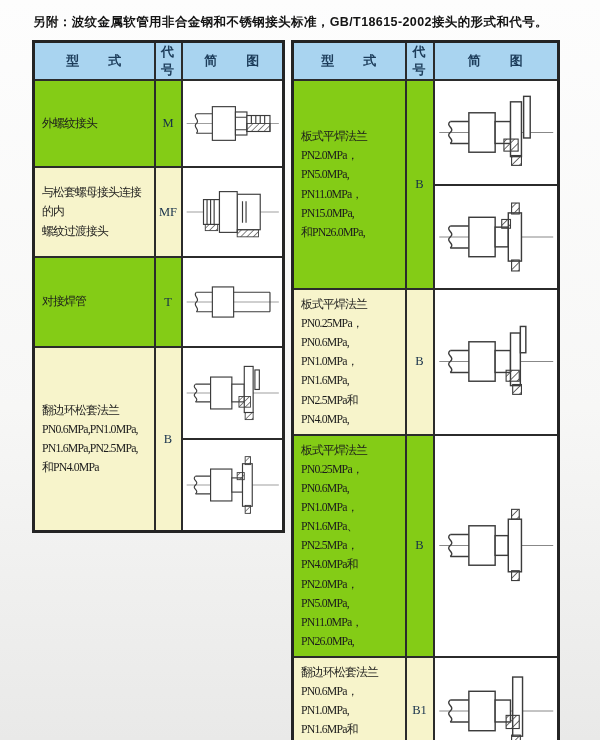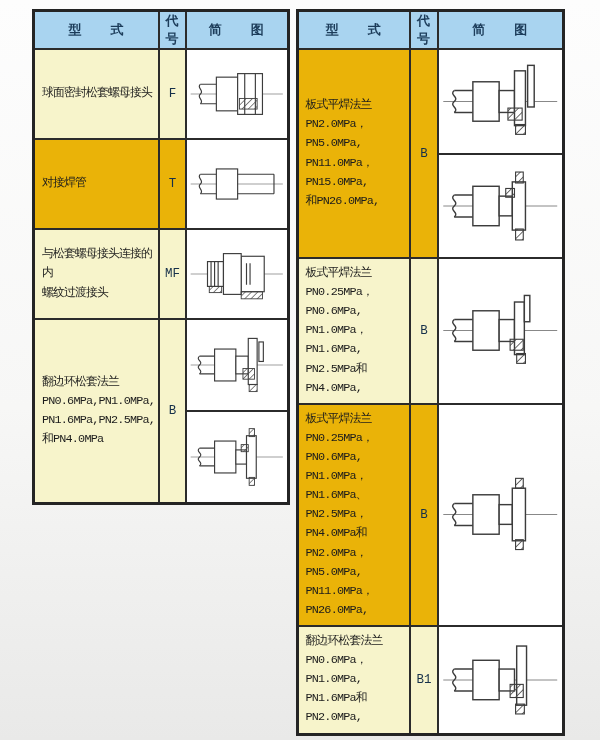--- a/index.html
+++ b/index.html
@@ -6,21 +6,21 @@
   body{
     width:600px;height:740px;overflow:hidden;
     background:linear-gradient(180deg,#fdfdfd 0%,#f7f7f6 55%,#e9e9e8 100%);
     font-family:"Liberation Serif",serif;color:#1a1a1a;
   }
   .title{
     font-family:"Liberation Sans",sans-serif;font-weight:bold;
     font-size:12.5px;color:#141414;padding:14px 0 0 33px;letter-spacing:0.4px;
   }
   .tables{display:flex;gap:6px;margin:9px 0 0 32px;align-items:flex-start;}
-  table.tbl{border-collapse:collapse;table-layout:fixed;background:#eab308;border:3px solid #242424;font-family:Liberation Mono, monospace;}
+  table.tbl{border-collapse:collapse;table-layout:fixed;background:#84cc16;border:3px solid #242424;}
   .tbl td{border:2px solid #2b2b2b;padding:0;vertical-align:middle;overflow:hidden;}
   td.th{
     background:#a9d4f0;color:#1c3c5a;font-weight:bold;font-size:13px;
     text-align:center;letter-spacing:1px;
   }
   td.type{
     font-size:11.8px;letter-spacing:-0.8px;line-height:1.62;
     padding:5px 3px 5px 7px;white-space:pre-line;color:#1c1c1c;
   }
   td.code{font-size:12.5px;text-align:center;color:#16304a;letter-spacing:0;}
@@ -35,82 +35,85 @@
 
 <svg width="0" height="0" style="position:absolute" aria-hidden="true">
   <defs>
     <pattern id="hx" width="5" height="5" patternTransform="rotate(45)" patternUnits="userSpaceOnUse">
       <line x1="0" y1="0" x2="0" y2="5" stroke="#4a4a4a" stroke-width="1.5"></line>
     </pattern>
   </defs>
 </svg>
 
 <div class="page">
+  <div class="title">另附：波纹金属软管用非合金钢和不锈钢接头标准，GB/T18615-2002接头的形式和代号。</div>
 
   <div class="tables">
 
     <table class="tbl">
       <colgroup>
           <col style="width:121px">
           <col style="width:27px">
           <col style="width:102px">
         </colgroup>
       <tbody>
           <tr style="height:28px">
         <td class="th">型　　式</td>
         <td class="th">代号</td>
         <td class="th">简　　图</td>
       </tr>
-      <tr style="height:90px">
-        <td class="type hl">球面密封松套螺母接头</td>
-        <td class="code hl">F</td>
-        <td class="diag">
-              <div class="d" style="height:86px">
+      <tr style="height:87px">
+        <td class="type">外螺纹接头</td>
+        <td class="code">M</td>
+        <td class="diag">
+              <div class="d" style="height:83px">
                 <svg viewBox="0 0 110 72" preserveAspectRatio="xMidYMid meet">
                   <line x1="3" y1="36" x2="107" y2="36" stroke="#777" stroke-width="0.8"></line>
                   <path d="M14 25 H32 M14 47 H32" fill="none" stroke="#3c3c3c" stroke-width="1.3"></path>
                   <path d="M14 25 c-5 4 5 7 0 11 c-5 4 5 7 0 11" fill="none" stroke="#3c3c3c" stroke-width="1.3"></path>
-                  <rect x="32" y="17" width="24" height="38" fill="#fff" stroke="#3c3c3c" stroke-width="1.3"></rect>
-                  <rect x="56" y="13" width="28" height="46" fill="#fff" stroke="#3c3c3c" stroke-width="1.3"></rect>
-                  <path d="M64 13 V59 M76 13 V59" fill="none" stroke="#3c3c3c" stroke-width="1.3"></path>
-                  <rect x="58" y="41" width="20" height="12" fill="url(#hx)" stroke="#3c3c3c" stroke-width="1"></rect>
-                </svg>
-              </div>
-            </td>
-      </tr>
-      <tr style="height:90px">
-        <td class="type">对接焊管</td>
-        <td class="code">T</td>
-        <td class="diag">
-              <div class="d" style="height:86px">
-                <svg viewBox="0 0 110 72" preserveAspectRatio="xMidYMid meet">
-                  <line x1="3" y1="36" x2="107" y2="36" stroke="#777" stroke-width="0.8"></line>
-                  <path d="M14 25 H32 M14 47 H32" fill="none" stroke="#3c3c3c" stroke-width="1.3"></path>
-                  <path d="M14 25 c-5 4 5 7 0 11 c-5 4 5 7 0 11" fill="none" stroke="#3c3c3c" stroke-width="1.3"></path>
-                  <rect x="32" y="19" width="24" height="34" fill="#fff" stroke="#3c3c3c" stroke-width="1.3"></rect>
-                  <path d="M56 25 H97 M56 47 H97 M97 25 V47" fill="none" stroke="#3c3c3c" stroke-width="1.3"></path>
+                  <rect x="32" y="17" width="26" height="38" fill="#fff" stroke="#3c3c3c" stroke-width="1.3"></rect>
+                  <rect x="58" y="23" width="13" height="26" fill="#fff" stroke="#3c3c3c" stroke-width="1.3"></rect>
+                  <path d="M58 29 H71 M58 43 H71" fill="none" stroke="#3c3c3c" stroke-width="1.3"></path>
+                  <rect x="71" y="27" width="26" height="18" fill="#fff" stroke="#3c3c3c" stroke-width="1.3"></rect>
+                  <rect x="71" y="36" width="26" height="9" fill="url(#hx)" stroke="#3c3c3c" stroke-width="1"></rect>
+                  <path d="M76 27 V36 M81 27 V36 M86 27 V36 M91 27 V36" fill="none" stroke="#3c3c3c" stroke-width="1.3"></path>
                 </svg>
               </div>
             </td>
       </tr>
       <tr style="height:90px">
         <td class="type hl">与松套螺母接头连接的内
 螺纹过渡接头</td>
         <td class="code hl">MF</td>
         <td class="diag">
               <div class="d" style="height:86px">
                 <svg viewBox="0 0 110 72" preserveAspectRatio="xMidYMid meet">
                   <line x1="3" y1="36" x2="107" y2="36" stroke="#777" stroke-width="0.8"></line>
                   <rect x="22" y="22" width="18" height="28" fill="#fff" stroke="#3c3c3c" stroke-width="1.3"></rect>
                   <path d="M26 22 V50 M30 22 V50 M34 22 V50" fill="none" stroke="#3c3c3c" stroke-width="1.3"></path>
                   <rect x="60" y="16" width="26" height="40" fill="#fff" stroke="#3c3c3c" stroke-width="1.3"></rect>
                   <path d="M66 24 V48 M70 24 V48" fill="none" stroke="#3c3c3c" stroke-width="1.3"></path>
                   <rect x="40" y="13" width="20" height="46" fill="#fff" stroke="#3c3c3c" stroke-width="1.3"></rect>
                   <rect x="24" y="50" width="14" height="7" fill="url(#hx)" stroke="#3c3c3c" stroke-width="1"></rect>
                   <rect x="60" y="56" width="24" height="8" fill="url(#hx)" stroke="#3c3c3c" stroke-width="1"></rect>
+                </svg>
+              </div>
+            </td>
+      </tr>
+      <tr style="height:90px">
+        <td class="type">对接焊管</td>
+        <td class="code">T</td>
+        <td class="diag">
+              <div class="d" style="height:86px">
+                <svg viewBox="0 0 110 72" preserveAspectRatio="xMidYMid meet">
+                  <line x1="3" y1="36" x2="107" y2="36" stroke="#777" stroke-width="0.8"></line>
+                  <path d="M14 25 H32 M14 47 H32" fill="none" stroke="#3c3c3c" stroke-width="1.3"></path>
+                  <path d="M14 25 c-5 4 5 7 0 11 c-5 4 5 7 0 11" fill="none" stroke="#3c3c3c" stroke-width="1.3"></path>
+                  <rect x="32" y="19" width="24" height="34" fill="#fff" stroke="#3c3c3c" stroke-width="1.3"></rect>
+                  <path d="M56 25 H97 M56 47 H97 M97 25 V47" fill="none" stroke="#3c3c3c" stroke-width="1.3"></path>
                 </svg>
               </div>
             </td>
       </tr>
       <tr style="height:182px">
         <td class="type hl">翻边环松套法兰
 PN0.6MPa,PN1.0MPa,
 PN1.6MPa,PN2.5MPa,
 和PN4.0MPa</td>
         <td class="code hl">B</td>

